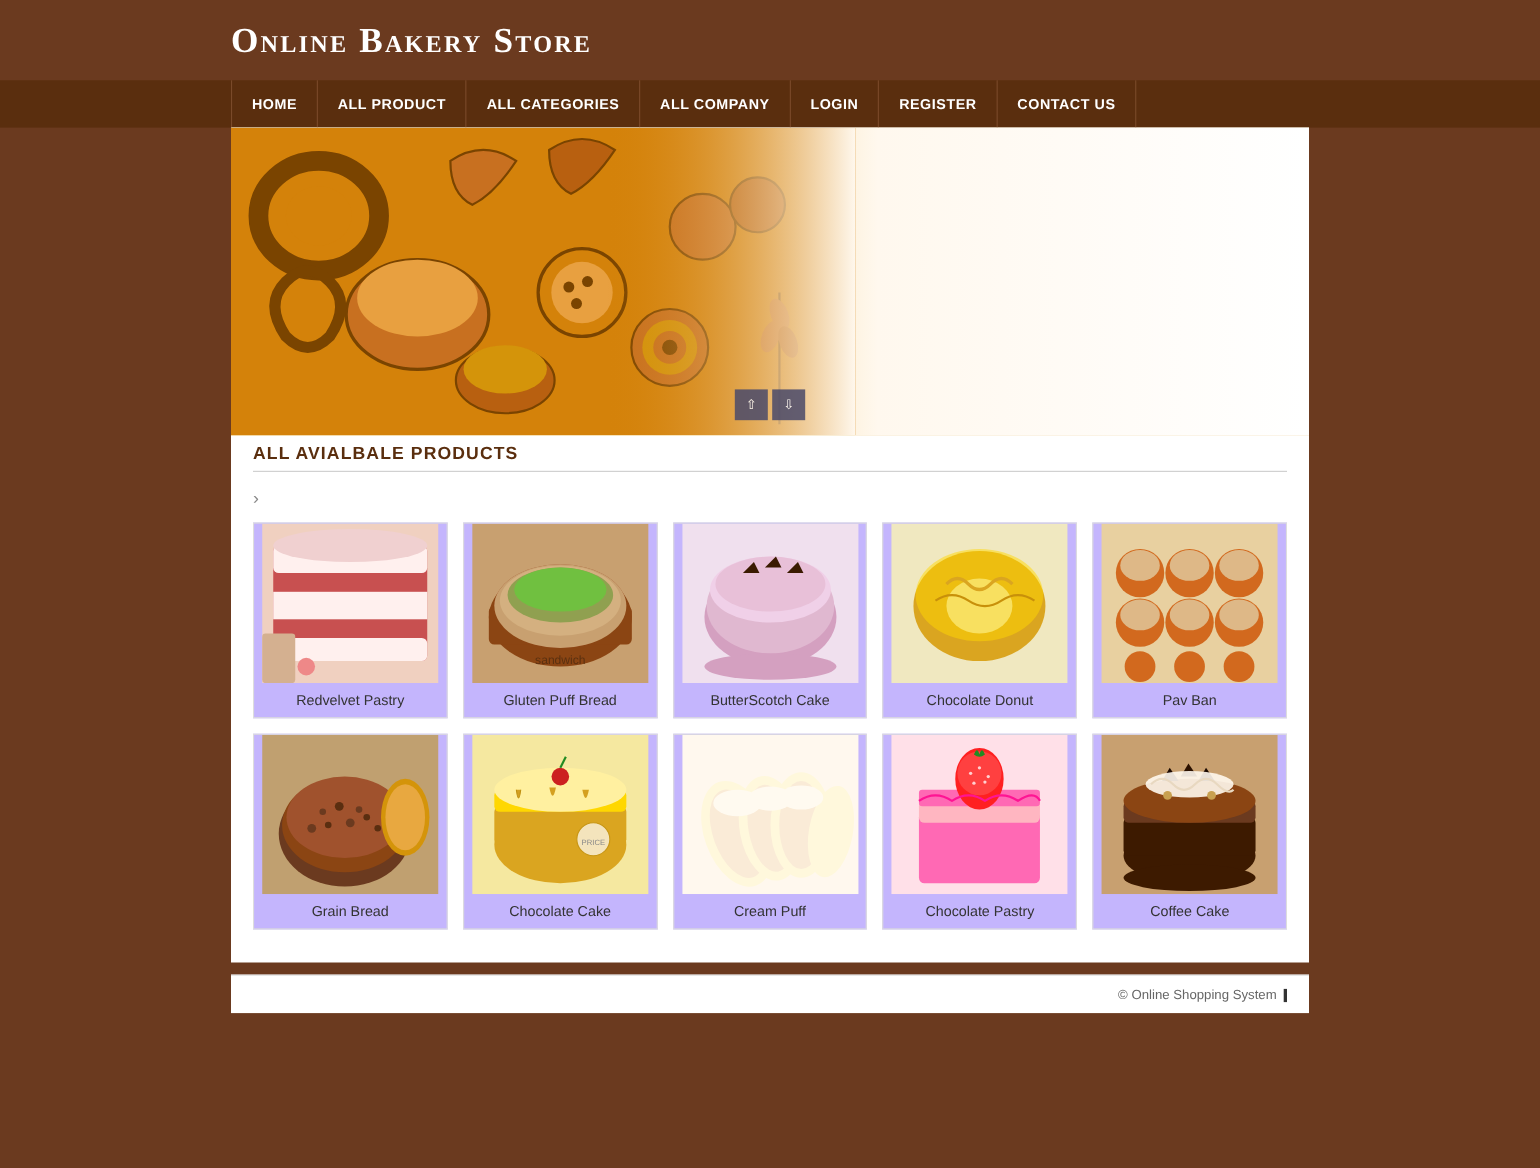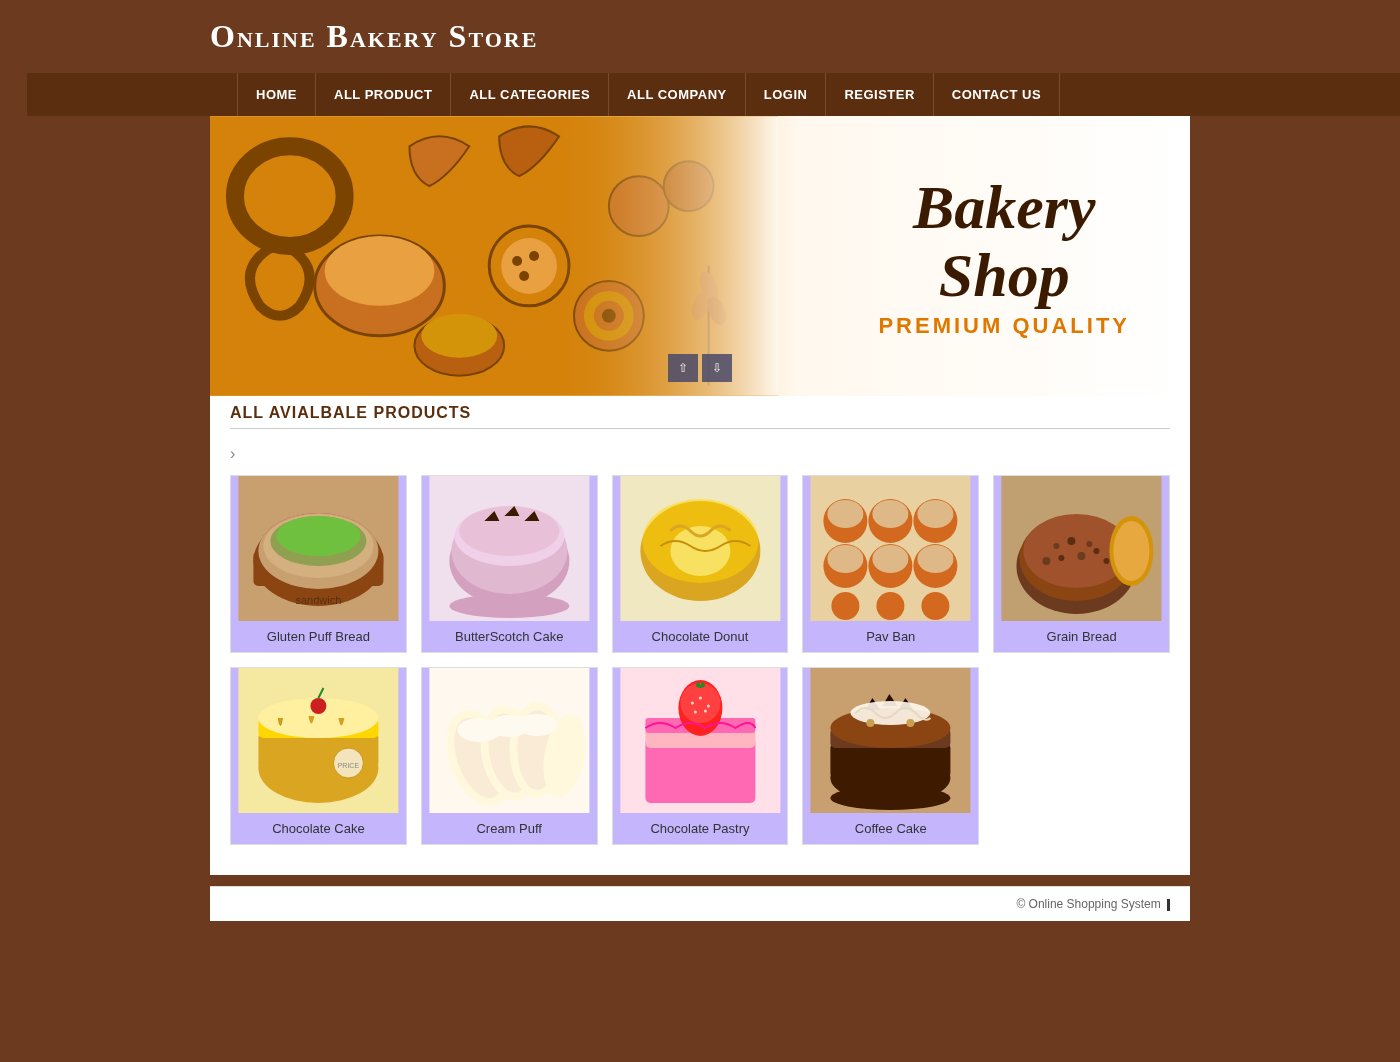--- a/index.html
+++ b/index.html
@@ -17,21 +17,20 @@
       font-variant: small-caps;
       letter-spacing: 2px;
     }
 
     
     .nav {
       background: #5a2e0e;
       display: flex;
       align-items: stretch;
       padding-left: 210px;
-      margin-left: 27px;
     }
     .nav-item {
       color: #fff;
       font-size: 13px;
       font-weight: bold;
       padding: 14px 18px;
       cursor: pointer;
       border-right: 1px solid #7a4a2a;
       text-decoration: none;
       display: flex;
@@ -239,41 +238,47 @@
           <defs>
             <linearGradient id="fadeRight" x1="0" y1="0" x2="1" y2="0">
               <stop offset="60%" stop-color="#d4820a" stop-opacity="0"></stop>
               <stop offset="100%" stop-color="#fff8ee" stop-opacity="1"></stop>
             </linearGradient>
           </defs>
           <rect width="570" height="280" fill="url(#fadeRight)"></rect>
         </svg>
       </div>
 
-      <div class="banner-text-area">
-        <div class="banner-title">
-          <div>Bakery</div>
-          <div>Shop</div>
-        </div>
-        <div class="banner-subtitle">PREMIUM QUALITY</div>
-      </div>
 
       <div class="banner-controls">
         <button class="banner-btn">⇧</button>
         <button class="banner-btn">⇩</button>
       </div>
     </div>
   </div>
 
   <div class="products-section">
     <div class="section-title">ALL AVIALBALE PRODUCTS</div>
     <div class="section-divider"></div>
     <div class="section-arrow">›</div>
     <div class="products-grid">
 
+    <div class="product-card">
+          <div class="product-visual"><svg viewBox="0 0 160 145" xmlns="http://www.w3.org/2000/svg" width="100%" height="100%">
+    <rect width="160" height="145" fill="#f0d0c0"></rect>
+    <rect x="10" y="20" width="140" height="105" rx="5" fill="#c85050"></rect>
+    <rect x="10" y="20" width="140" height="25" rx="5" fill="#fff0ee"></rect>
+    <rect x="10" y="62" width="140" height="25" fill="#fff0ee"></rect>
+    <rect x="10" y="104" width="140" height="21" rx="5" fill="#fff0ee"></rect>
+    <ellipse cx="80" cy="20" rx="70" ry="15" fill="#f0d0d0"></ellipse>
+    <circle cx="40" cy="130" r="8" fill="#e88"></circle>
+    <rect x="0" y="100" width="30" height="45" fill="#d4b090" rx="3"></rect>
+  </svg></div>
+          <div class="product-name">Redvelvet Pastry</div>
+        </div>
         <div class="product-card">
           <div class="product-visual"><svg viewBox="0 0 160 145" xmlns="http://www.w3.org/2000/svg" width="100%" height="100%">
     <rect width="160" height="145" fill="#c8a070"></rect>
     <ellipse cx="80" cy="85" rx="65" ry="45" fill="#8B4513"></ellipse>
     <ellipse cx="80" cy="75" rx="60" ry="38" fill="#A0522D"></ellipse>
     <rect x="15" y="75" width="130" height="35" rx="5" fill="#8B4513"></rect>
     <ellipse cx="80" cy="75" rx="60" ry="38" fill="#c8a070"></ellipse>
     <ellipse cx="80" cy="70" rx="55" ry="32" fill="#d4b080"></ellipse>
     <ellipse cx="80" cy="65" rx="48" ry="25" fill="#90a050"></ellipse>
     <ellipse cx="80" cy="60" rx="42" ry="20" fill="#70c040"></ellipse>

